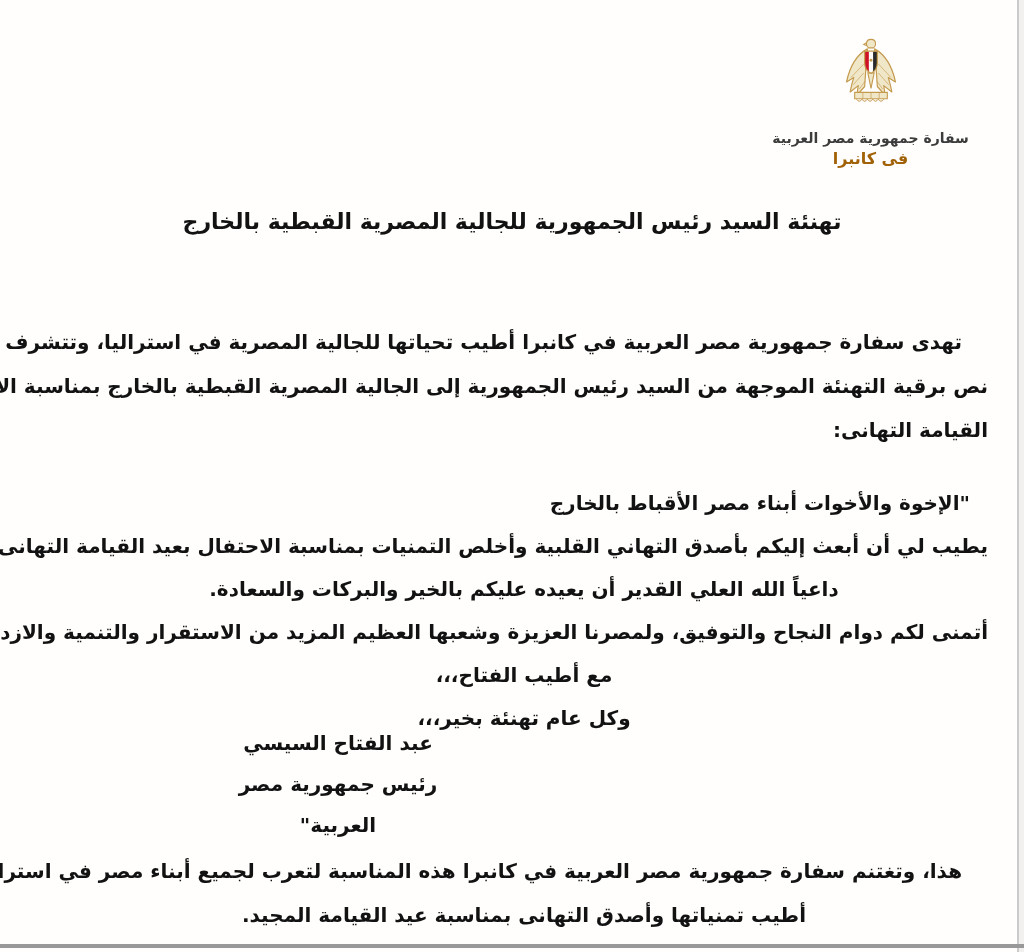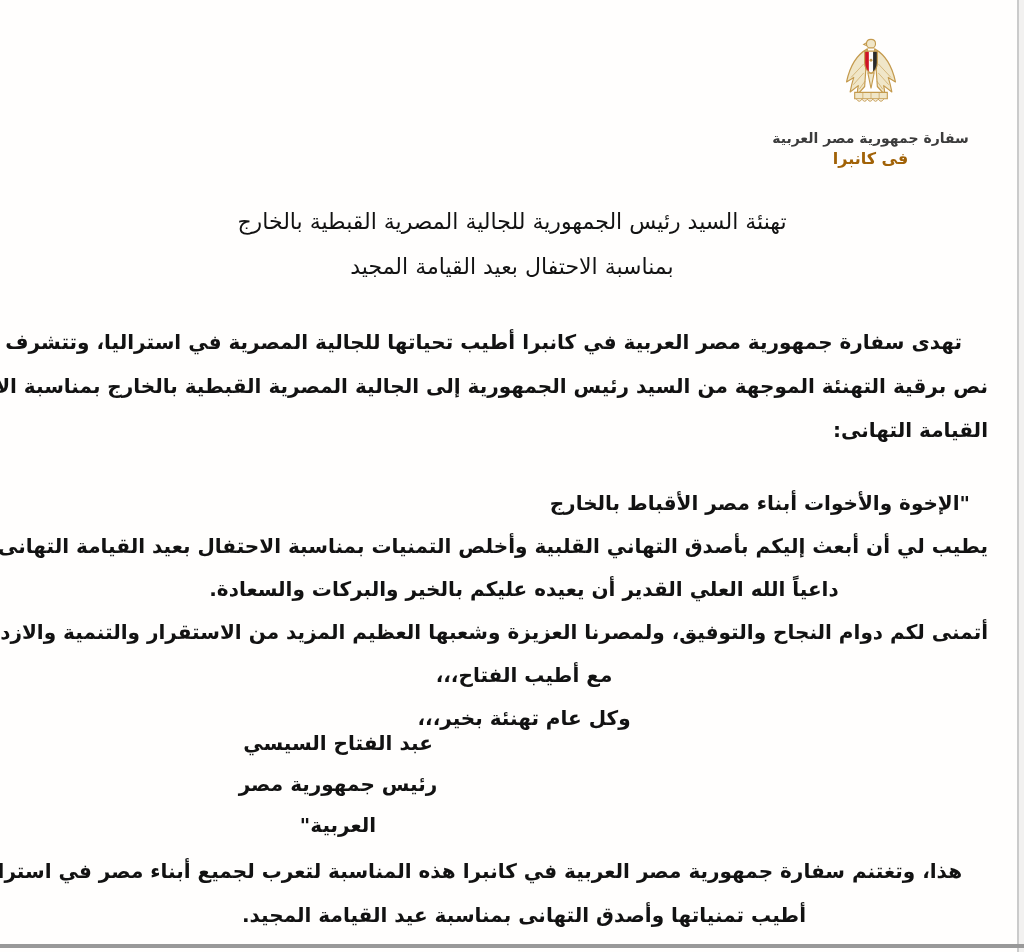--- a/index.html
+++ b/index.html
@@ -38,21 +38,21 @@
     margin-top:20px;
     font-size:14px;font-weight:bold;color:#3c3c3c;line-height:1.45;
   }
   .emblem-loc{
     font-size:16px;font-weight:bold;color:#a16207;line-height:1.4;
   }
   
   .title-block{
     position:absolute;top:199px;left:0;right:0;
     text-align:center;
-    font-size:22px;font-weight:normal;
+    font-size:22px;font-weight:bold;
     line-height:45px;
     color:#121212;
   }
   .body-block{
     position:absolute;right:36px;left:60px;
     font-size:20px;font-weight:bold;
     color:#121212;
   }
   .p-intro{top:320px;line-height:44px;}
   .p-quote{top:482px;line-height:43px;}
@@ -113,21 +113,20 @@
       <path d="M14 61.5 h36 v7 h-36 z" fill="#f0e6c8" stroke="#c49a4d" stroke-width="1.2"></path>
       <path d="M23 61.5 v7 M32 61.5 v7 M41 61.5 v7" stroke="#c49a4d" stroke-width="0.9" opacity="0.8"></path>
       <path d="M16 69 q3 4.5 6 0 q3 4.5 6 0 q3 4.5 6 0 q3 4.5 6 0 q3 4.5 6 0" fill="none" stroke="#c49a4d" stroke-width="1.1"></path>
     </svg>
     <div class="emblem-name">سفارة جمهورية مصر العربية</div>
     <div class="emblem-loc">فى كانبرا</div>
   </div>
 
   <div class="title-block">
     <div>تهنئة السيد رئيس الجمهورية للجالية المصرية القبطية بالخارج</div>
-    <div>بمناسبة الاحتفال بعيد القيامة المجيد</div>
   </div>
 
   <div class="body-block p-intro">
     <div class="line-justify indent">تهدى سفارة جمهورية مصر العربية في كانبرا أطيب تحياتها للجالية المصرية في استراليا، وتتشرف بأن تنقل</div>
     <div class="line-justify">نص برقية التهنئة الموجهة من السيد رئيس الجمهورية إلى الجالية المصرية القبطية بالخارج بمناسبة الاحتفال بعيد</div>
     <div class="line-right">القيامة التهانى:</div>
   </div>
 
   <div class="body-block p-quote">
     <div class="line-right indent-sm">"الإخوة والأخوات أبناء مصر الأقباط بالخارج</div>

